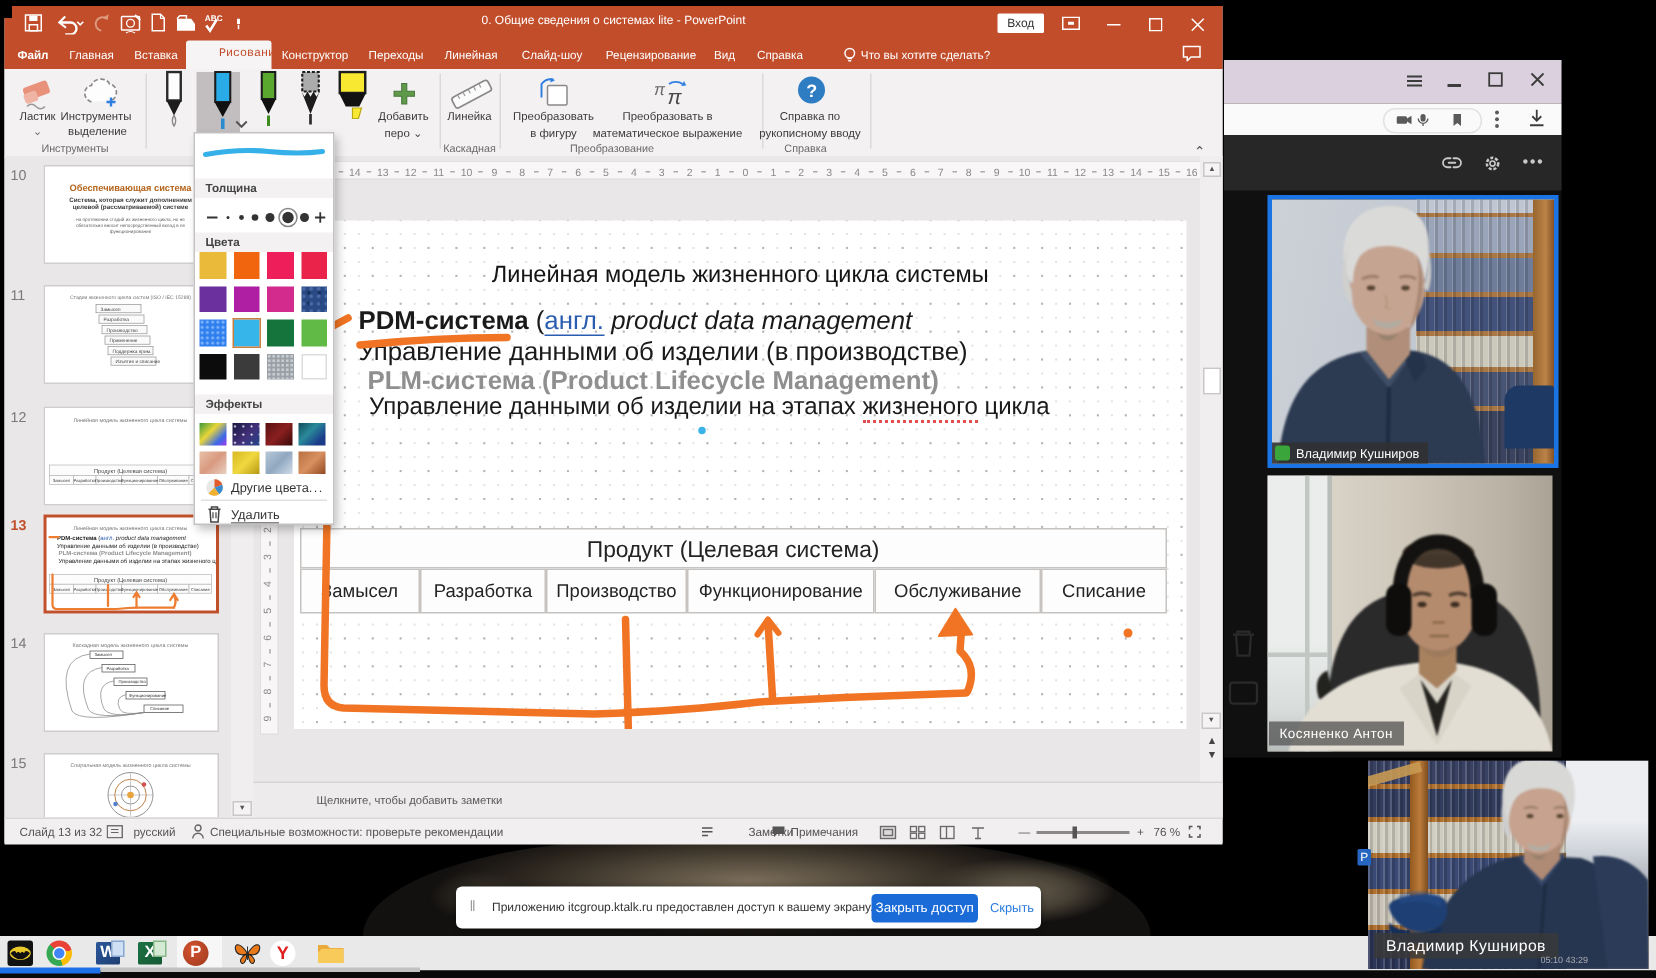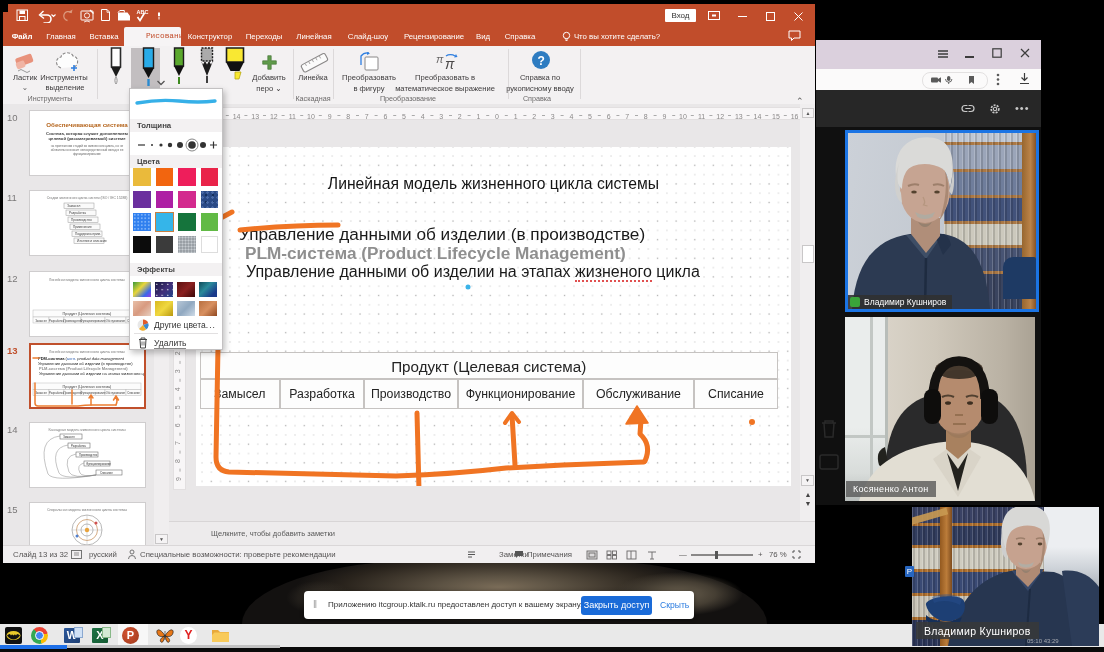--- a/index.html
+++ b/index.html
@@ -51,20 +51,21 @@
       <path d="M86.5 1.5 h5.5 l2.5 2.5 v8.5 h-8 z"></path>
           <path d="M92 1.5 v2.8 h2.6" stroke-width="0.8"></path>
       <path d="M103 4.5 h9.5 l2.5 3.5 v4.5 h-12 z" fill="#fff" stroke="none"></path>
           <path d="M103 4.5 l1.8 -2 h4.5 v2"></path>
       <path d="M122.5 9 l2.5 3.5 l4.5 -7.5" stroke-width="1.7"></path>
       <text x="121.5" y="6" font-size="5.5" fill="#fff" stroke="none" font-weight="bold">ABC</text>
       <rect x="143" y="4.5" width="2" height="3.5" fill="#fff" stroke="none"></rect>
           <rect x="143.5" y="8.5" width="1" height="3" fill="#fff" stroke="none"></rect>
     </g>
   </svg>
+  <div class="a" style="left:0;width:812px;top:5px;text-align:center;color:#fff;font-size:8px;">0. Общие сведения о системах lite - PowerPoint</div>
   <div class="a" style="left:662px;top:5px;width:31px;height:13px;background:#fff;border-radius:1px;text-align:center;font-size:8px;color:#333;line-height:13px;">Вход</div>
   <svg class="a" style="left:705px;top:7px" width="12" height="10" viewBox="0 0 12 10">
         <rect x="0.5" y="0.5" width="11" height="8" fill="none" stroke="#fff"></rect>
         <rect x="4" y="3.5" width="4" height="2" fill="#fff"></rect>
       </svg>
   <div class="a" style="left:735px;top:12px;width:9px;height:1.4px;background:#fff;"></div>
   <svg class="a" style="left:763px;top:8px" width="9" height="9" viewBox="0 0 9 9">
         <rect x="0.5" y="0.5" width="8" height="8" fill="none" stroke="#fff"></rect>
       </svg>
   <svg class="a" style="left:791px;top:8px" width="9" height="9" viewBox="0 0 9 9">
@@ -435,20 +436,21 @@
           <rect x="5.5" y="252.8" width="1" height="3" fill="#aaa"></rect>
           <rect x="5.5" y="270.8" width="1" height="3" fill="#aaa"></rect>
           <rect x="5.5" y="288.7" width="1" height="3" fill="#aaa"></rect>
           <rect x="5.5" y="306.7" width="1" height="3" fill="#aaa"></rect>
           <rect x="5.5" y="324.6" width="1" height="3" fill="#aaa"></rect>
           <rect x="5.5" y="342.6" width="1" height="3" fill="#aaa"></rect>
         </svg></div>
 
   <div class="a" id="slide">
     <div class="a" id="t0" style="left:0;top:28px;width:595px;text-align:center;font-size:15.7px;color:#151515;">Линейная модель жизненного цикла системы</div>
+    <div class="a" id="t1" style="left:43px;top:56px;font-size:17.2px;color:#1a1a1a;white-space:nowrap;"><b id="t1b">PDM-система</b> (<span style="color:#2a5db0;border-bottom:1px solid #2a5db0;">англ.</span> <i>product data management</i></div>
     <div class="a" id="t2" style="left:43px;top:77px;font-size:17.2px;color:#1a1a1a;white-space:nowrap;">Управление данными об изделии (в производстве)</div>
     <div class="a" id="t3" style="left:49px;top:96px;font-size:17.2px;color:#8f8f8f;font-weight:bold;white-space:nowrap;">PLM-система (Product Lifecycle Management)</div>
     <div class="a" id="t4" style="left:50px;top:116px;font-size:16px;color:#1a1a1a;white-space:nowrap;">Управление данными об изделии на этапах <span style="border-bottom:2px dotted #e05050;">жизненого</span> цикла</div>
 
     <div class="cell" style="left:3.5px;top:204.5px;width:578.5px;height:27.5px;font-size:15.2px;line-height:27px;">Продукт (Целевая система)</div>
     <div class="cell" style="left:3.5px;top:232px;width:80.5px;height:30px;font-size:12.3px;line-height:28px;">Замысел</div>
     <div class="cell" style="left:84px;top:232px;width:84px;height:30px;font-size:12.3px;line-height:28px;">Разработка</div>
     <div class="cell" style="left:168px;top:232px;width:94px;height:30px;font-size:12.3px;line-height:28px;">Производство</div>
     <div class="cell" style="left:262px;top:232px;width:125px;height:30px;font-size:12.3px;line-height:28px;">Функционирование</div>
     <div class="cell" style="left:387px;top:232px;width:111px;height:30px;font-size:12.3px;line-height:28px;">Обслуживание</div>

